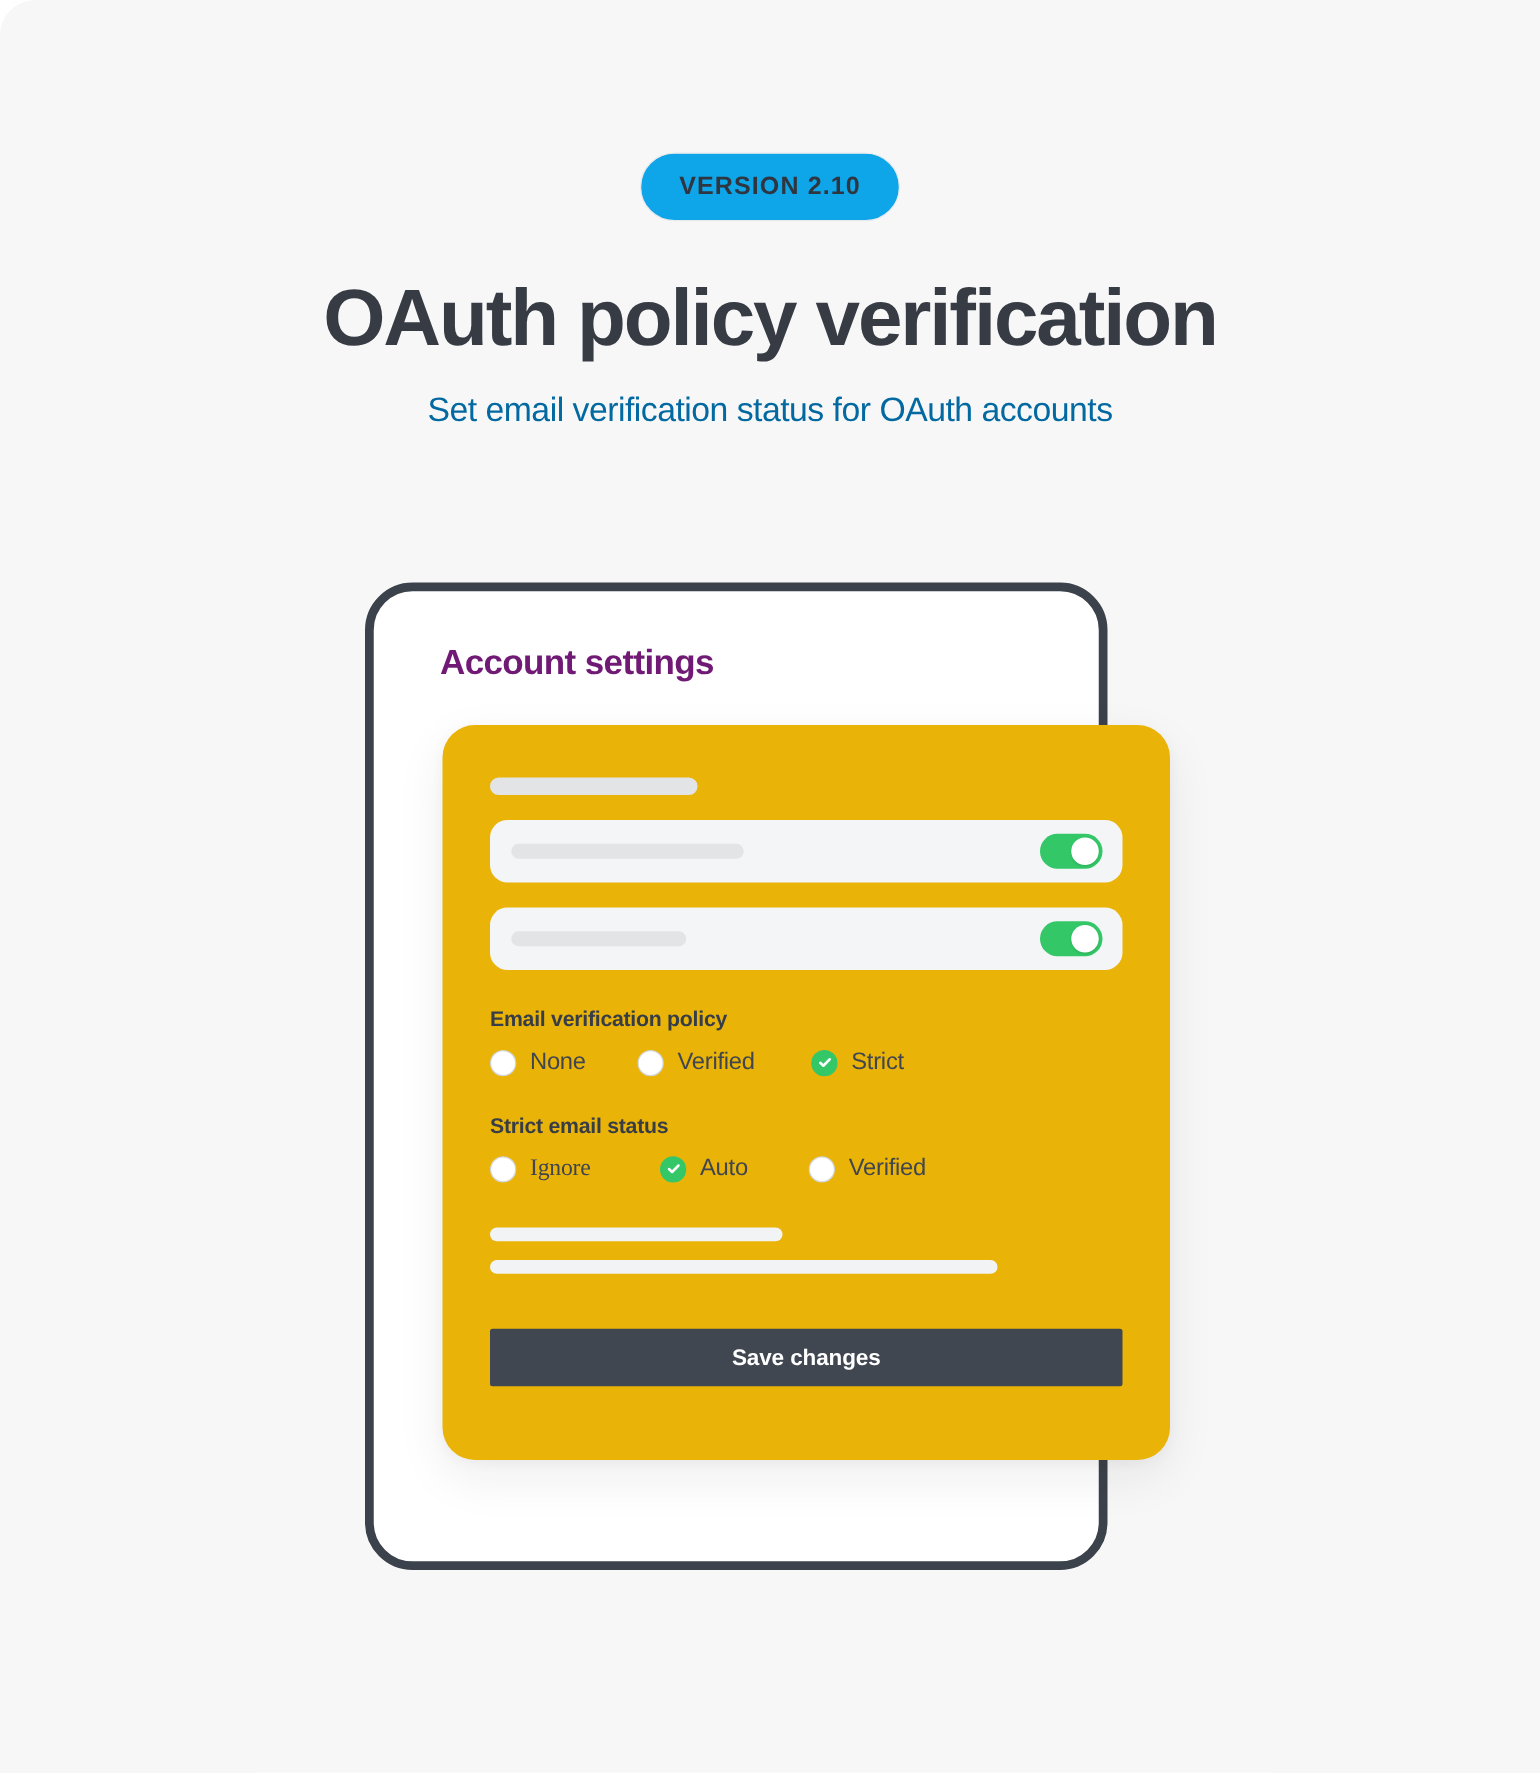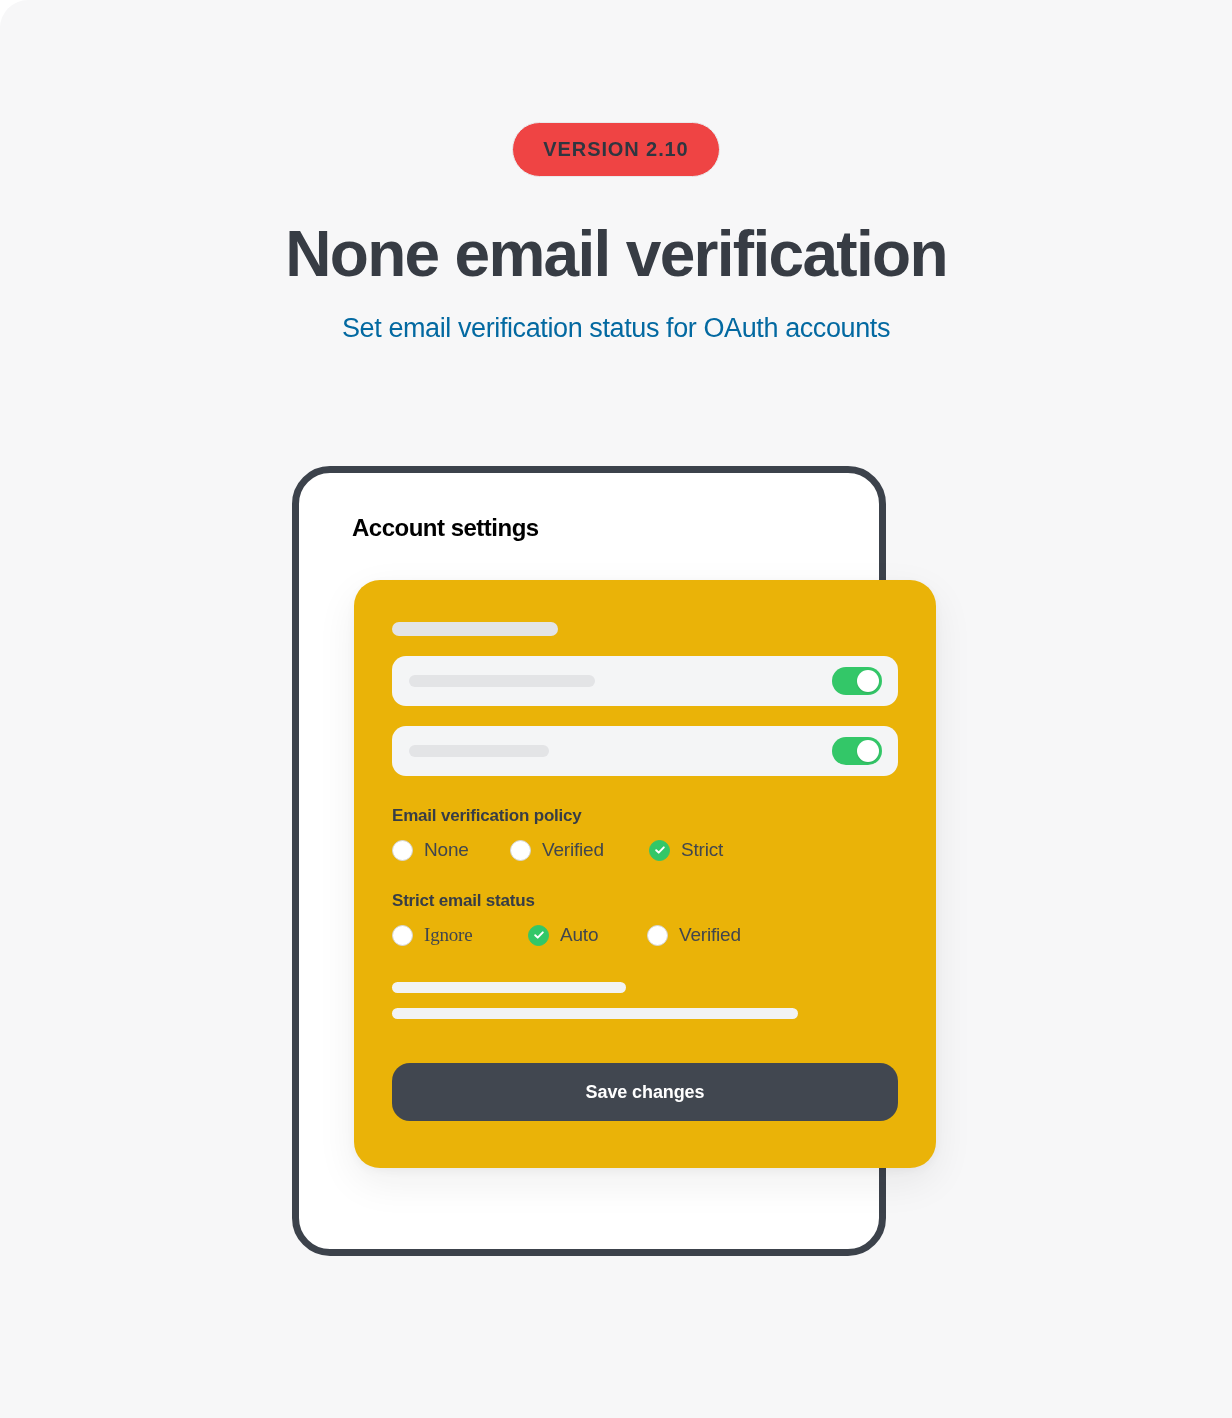--- a/index.html
+++ b/index.html
@@ -30,21 +30,21 @@
     position: absolute;
     top: 0; left: 0;
     width: 1232px;
     text-align: center;
   }
 
   .version-badge {
     display: inline-block;
     margin-top: 122px;
     padding: 16px 30px 17px;
-    background: #ef4444;
+    background: #0ea5e9;
     border: 1.5px solid #e9eaec;
     border-radius: 30px;
     font-size: 20px;
     font-weight: bold;
     letter-spacing: 0.9px;
     color: #2f3640;
     line-height: 1;
   }
 
   .hero-title {
@@ -87,24 +87,24 @@
     background: #eab308;
     border-radius: 26px;
     box-shadow: 0 14px 40px rgba(22, 25, 30, 0.07),
                 0 3px 10px rgba(22, 25, 30, 0.04);
   }
 
   .panel-title {
     position: absolute;
     left: 352px;
     top: 514px;
-    font-size: 24px;
+    font-size: 28px;
     font-weight: bold;
     letter-spacing: -0.5px;
-    color: #000000;
+    color: #701a75;
   }
 
   .panel-inner {
     position: absolute;
     left: 38px;
     top: 42px;
     width: 506px;
   }
 
   
@@ -202,41 +202,41 @@
   .status-row .radio-option:nth-child(1) { width: 136px; font-family: Liberation Serif, serif; }
   .status-row .radio-option:nth-child(2) { width: 119px; }
 
   
   .bottom-lines { margin-top: 36px; }
 
   .save-button {
     display: block;
     width: 100%;
     margin-top: 44px;
-    height: 58px;
+    height: 46px;
     background: #414750;
     border: none;
-    border-radius: 18px;
+    border-radius: 2px;
     color: #ffffff;
     font-family: "Liberation Sans", sans-serif;
     font-size: 18px;
     font-weight: bold;
     letter-spacing: -0.1px;
     cursor: pointer;
   }
 </style>
 </head>
 <body>
 
 <div class="page">
 
   <div class="hero">
     <div class="version-badge">VERSION 2.10</div>
 
-    <h1 class="hero-title">None email verification</h1>
+    <h1 class="hero-title">OAuth policy verification</h1>
 
     <p class="hero-subtitle">Set email verification status for OAuth accounts</p>
   </div>
 
   <div class="device-frame"></div>
 
   <div class="panel-title">Account settings</div>
 
   <div class="settings-panel">
     <div class="panel-inner">

